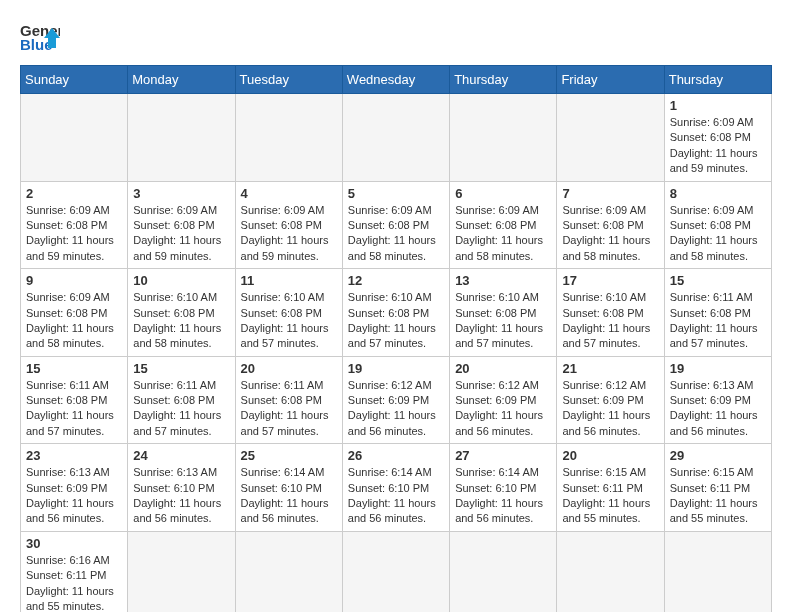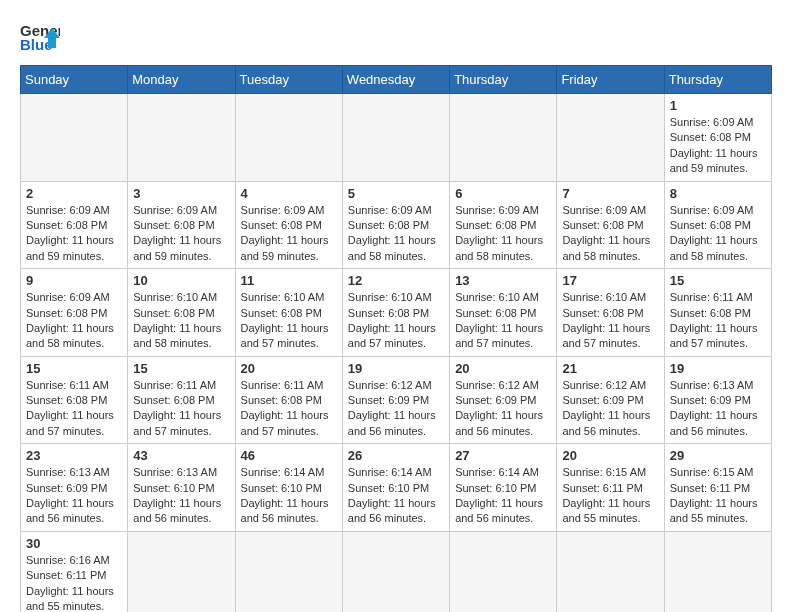--- a/index.html
+++ b/index.html
@@ -279,28 +279,28 @@
       </tr>
       <tr>
         <td>
           <span class="day-num">23</span>
           <div class="day-info" style="white-space: pre-line;">Sunrise: 6:13 AM
 Sunset: 6:09 PM
 Daylight: 11 hours
 and 56 minutes.</div>
         </td>
         <td>
-          <span class="day-num">43</span>
+          <span class="day-num">24</span>
           <div class="day-info" style="white-space: pre-line;">Sunrise: 6:13 AM
 Sunset: 6:10 PM
 Daylight: 11 hours
 and 56 minutes.</div>
         </td>
         <td>
-          <span class="day-num">46</span>
+          <span class="day-num">25</span>
           <div class="day-info" style="white-space: pre-line;">Sunrise: 6:14 AM
 Sunset: 6:10 PM
 Daylight: 11 hours
 and 56 minutes.</div>
         </td>
         <td>
           <span class="day-num">26</span>
           <div class="day-info" style="white-space: pre-line;">Sunrise: 6:14 AM
 Sunset: 6:10 PM
 Daylight: 11 hours

